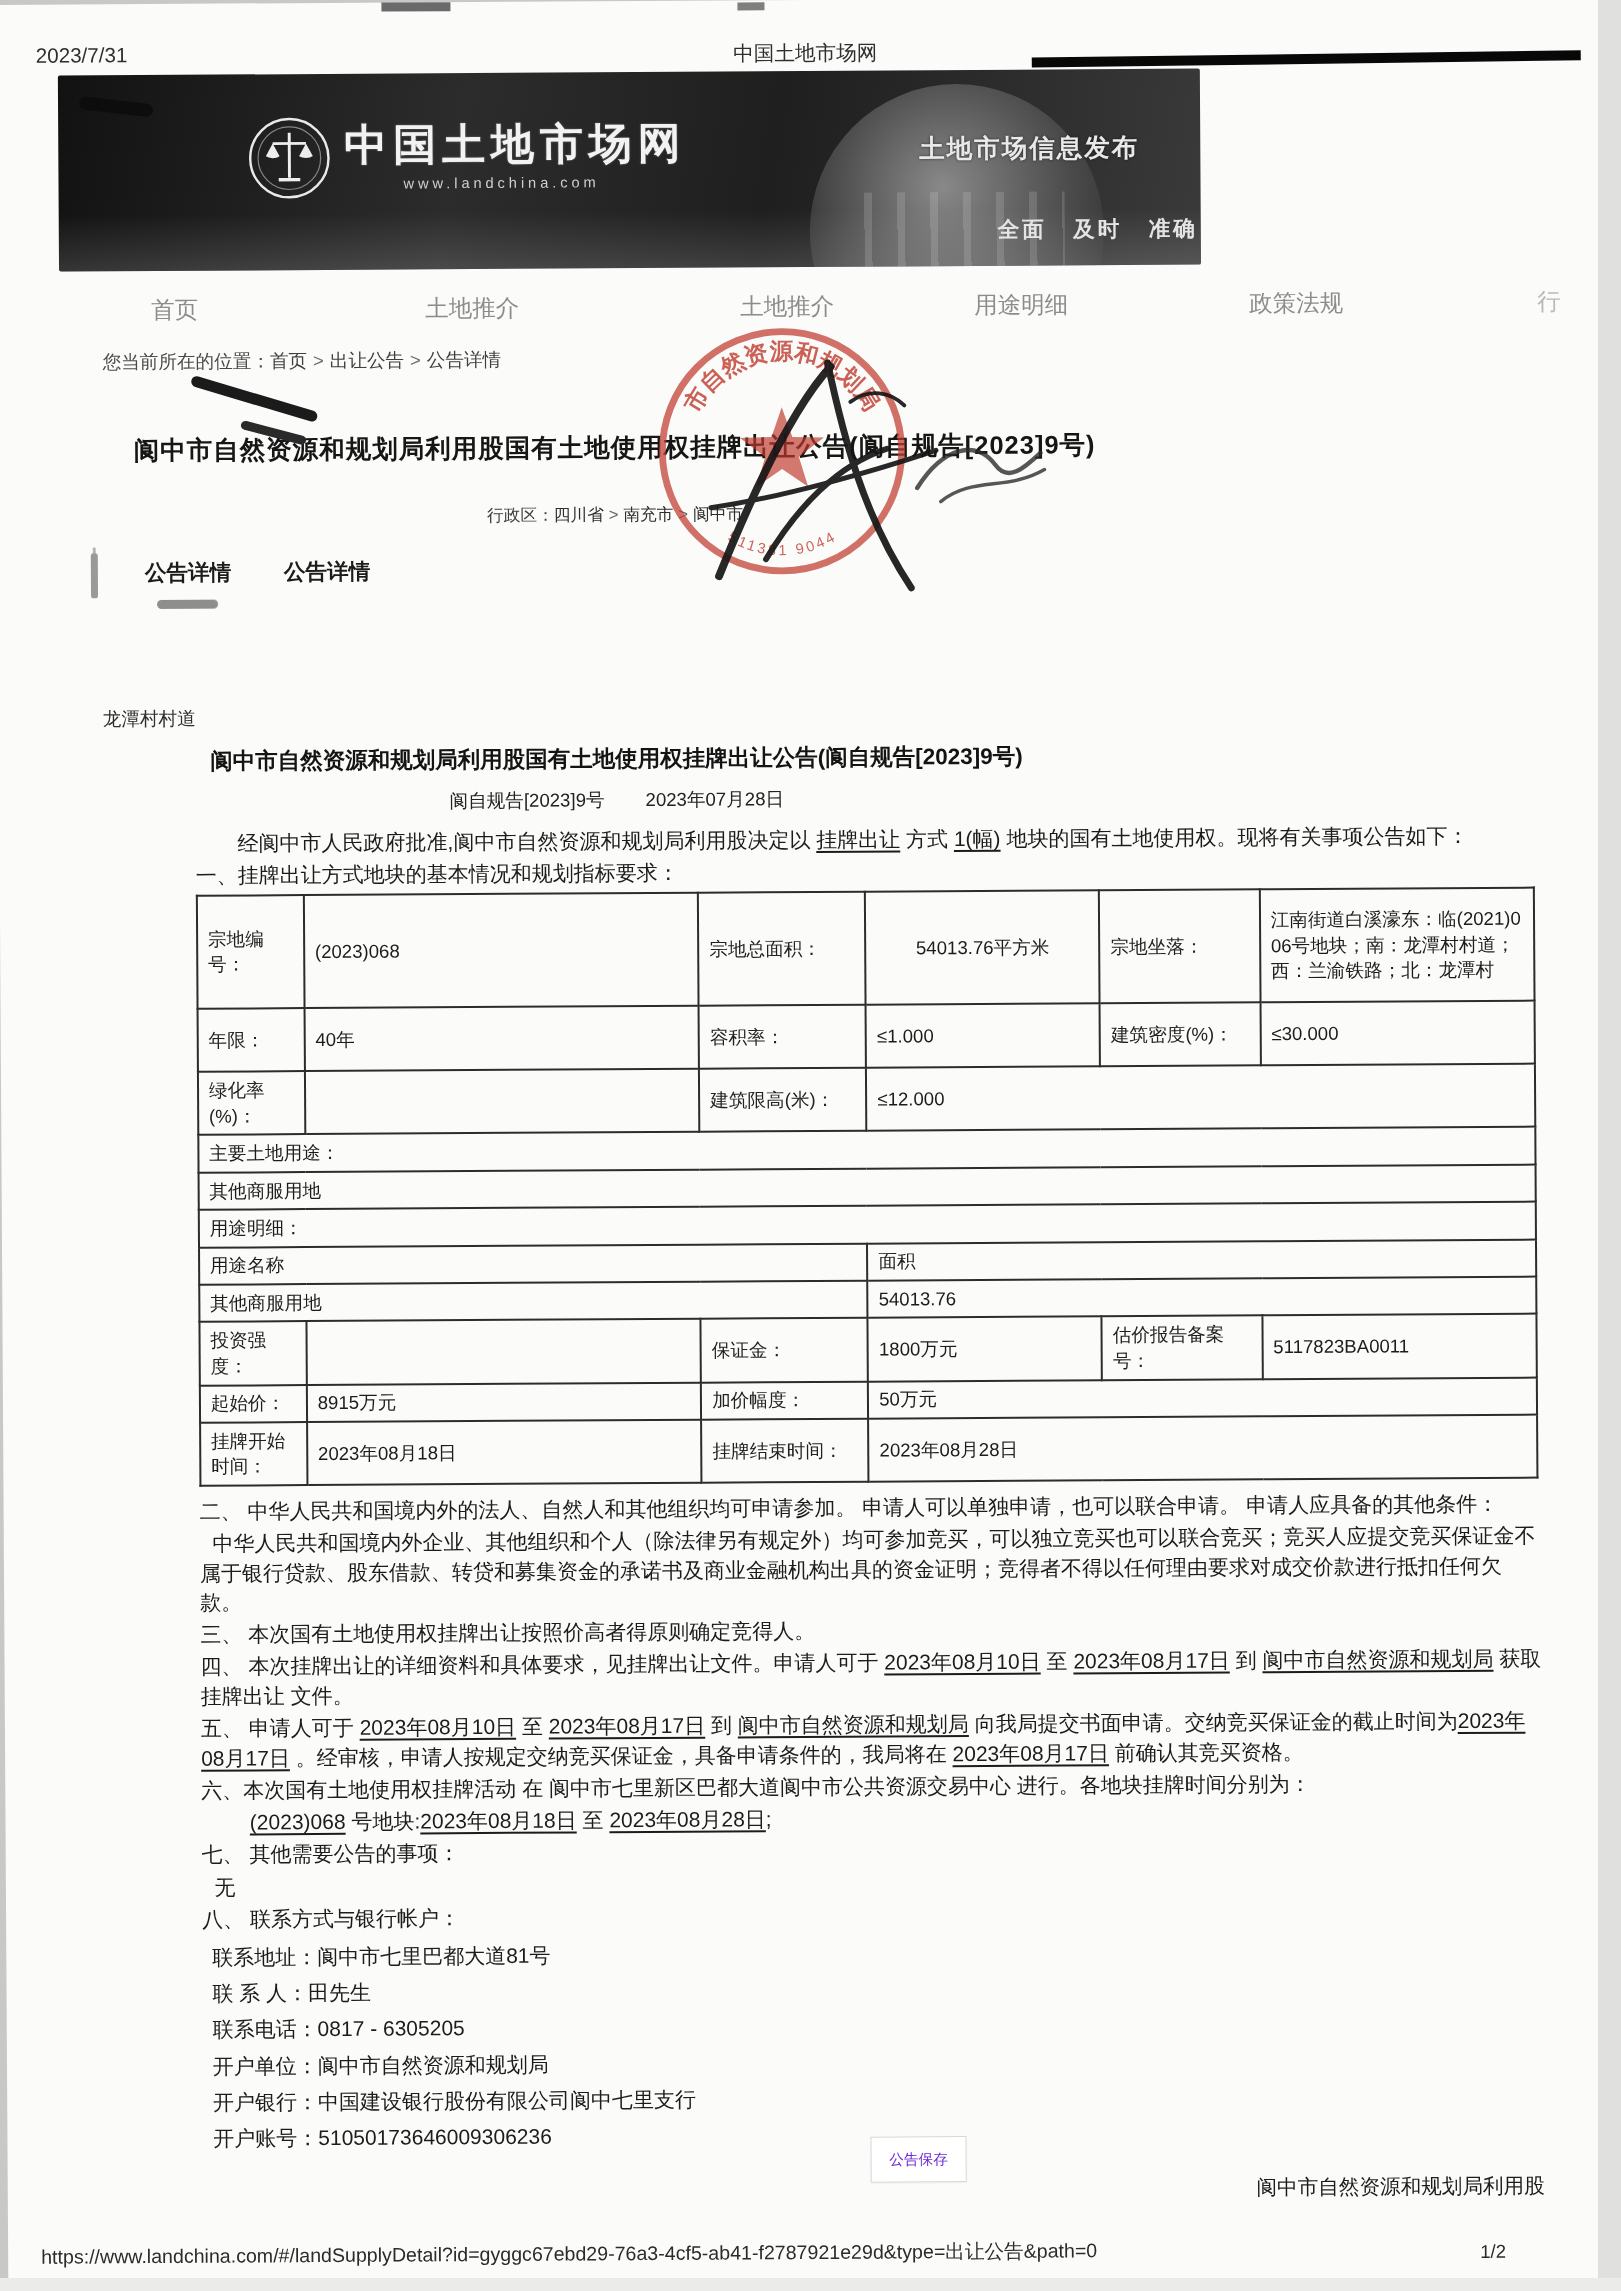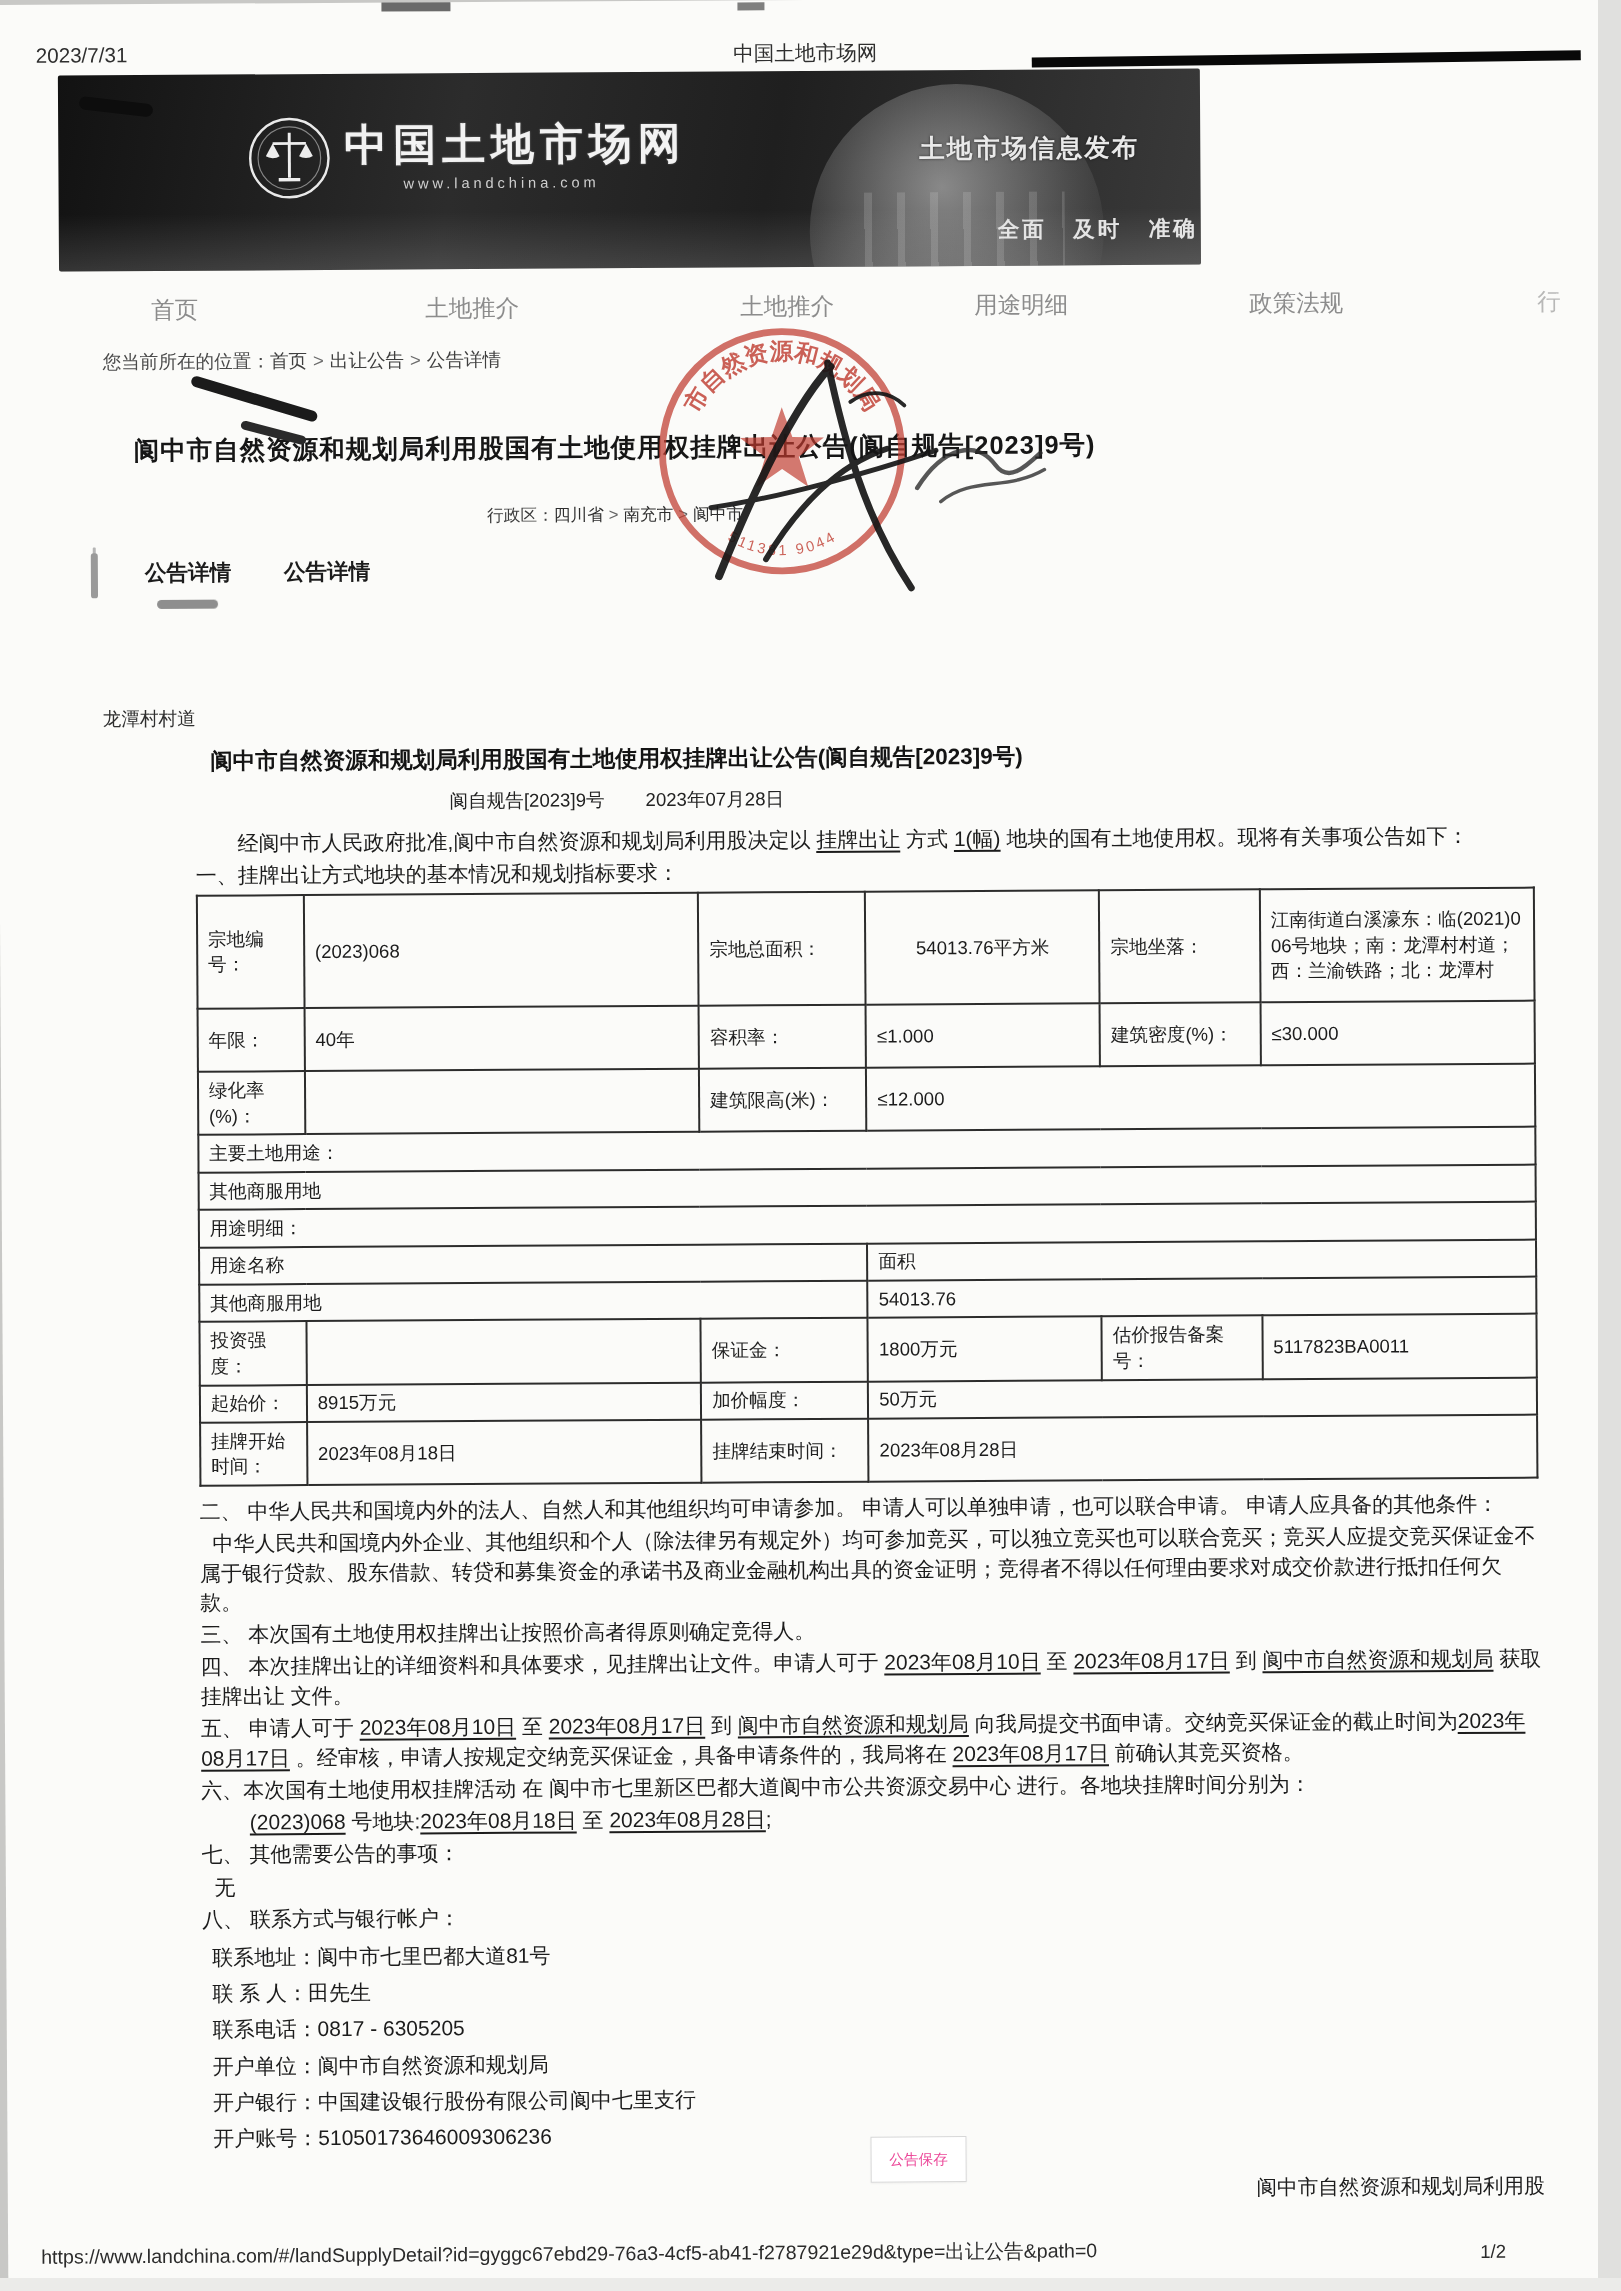--- a/index.html
+++ b/index.html
@@ -62,21 +62,21 @@
   table.land td.lbl{color:#222;}
   table.land td.center{text-align:center;}
   tr.tall td{height:102px;}
   tr.mid td{height:51px;}
   tr.thin td{height:25.5px;}
 
   #contact{margin-top:5.9px;padding-left:9.8px;line-height:1.72;}
   .signature{ text-align:right;margin-top:23.5px;padding-right:0;font-size:20.6px;white-space:nowrap;}
 
   .save-btn{position:absolute;left:863px;top:2137px;background:#ffffff;border:1px solid #d7d7d7;border-radius:0;
-    padding:12.7px 17.6px;font-size:14.7px;color:#ec4899;font-family:inherit;cursor:pointer;box-shadow:0 1px 2px rgba(0,0,0,0.05);text-align:right;}
+    padding:12.7px 17.6px;font-size:14.7px;color:#6d28d9;font-family:inherit;cursor:pointer;box-shadow:0 1px 2px rgba(0,0,0,0.05);text-align:right;}
 
   .footer-url{position:absolute;left:33px;top:2239px;font-size:19.6px;color:#2b2b2b;}
   .footer-page{position:absolute;left:1472px;top:2245px;font-size:18.6px;color:#2b2b2b;}
 
   
   .artifact{position:absolute;pointer-events:none;}
   .mark-a{left:84px;top:96px;width:74px;height:12.7px;background:#0d0d0d;border-radius:6.9px;transform:rotate(7deg);}
   .mark-b{left:192px;top:390px;width:131px;height:10.8px;background:#1b1b1b;border-radius:5.9px;transform:rotate(17deg);}
   .mark-b2{left:243px;top:425px;width:67px;height:8.8px;background:#2a2a2a;border-radius:4.9px;transform:rotate(15deg);}
   .mark-top1{left:387px;top:0;width:69px;height:8.8px;background:#3a3a3a;opacity:.75;}

